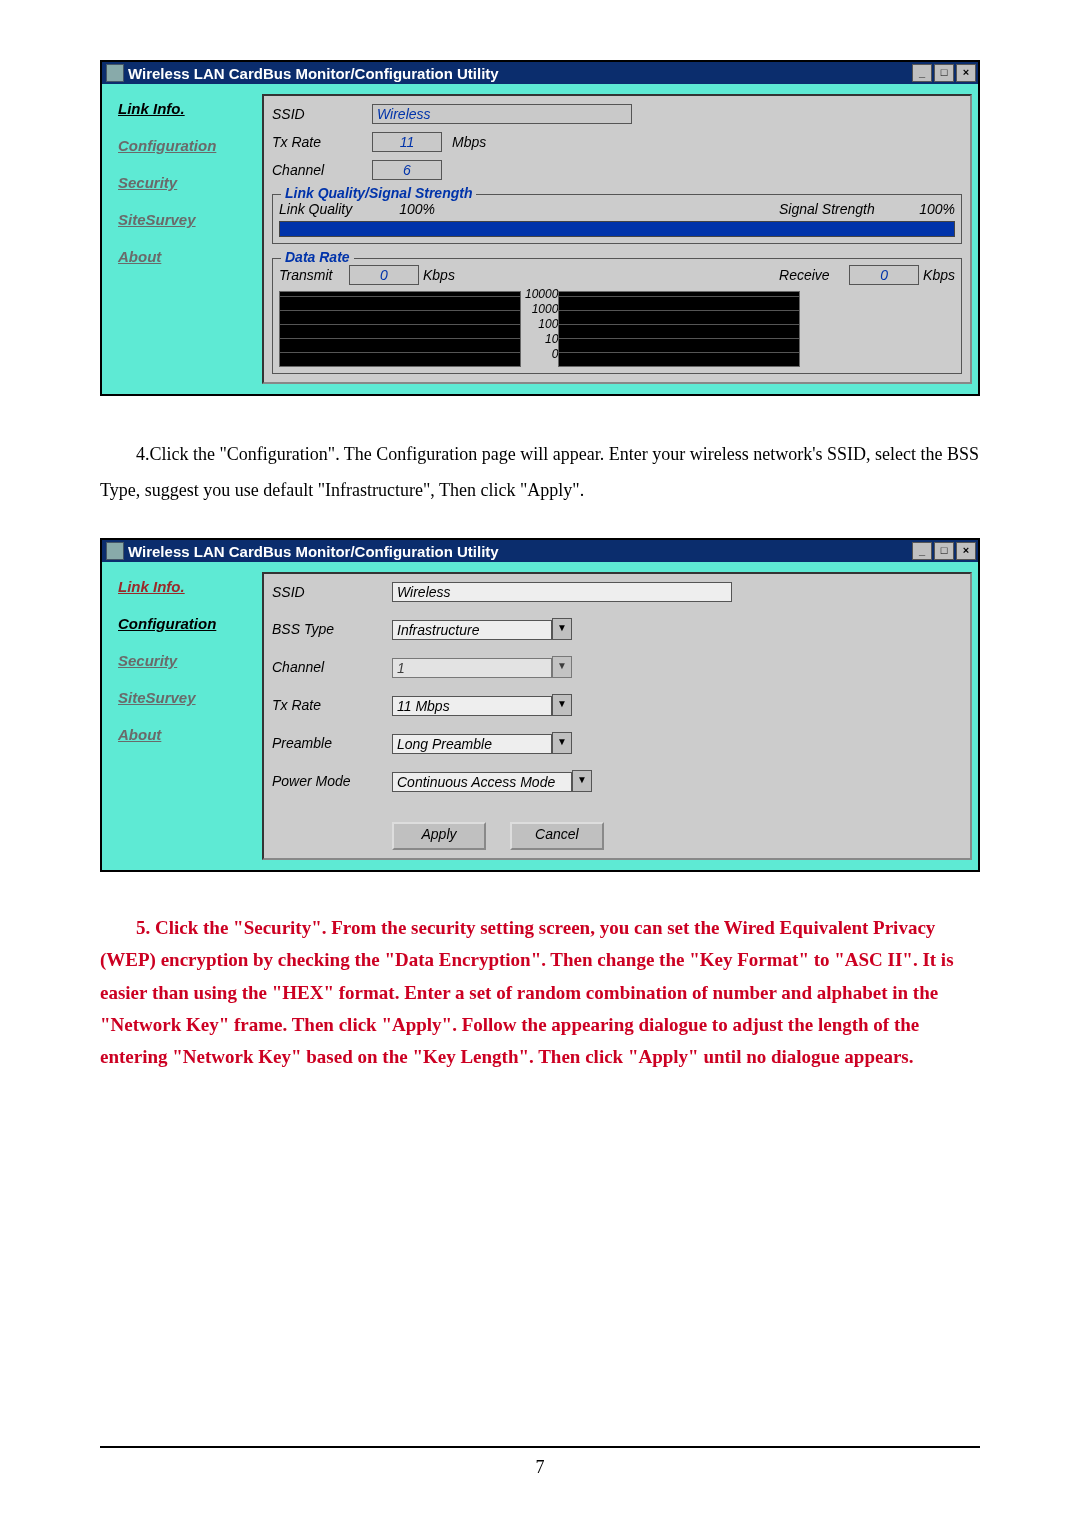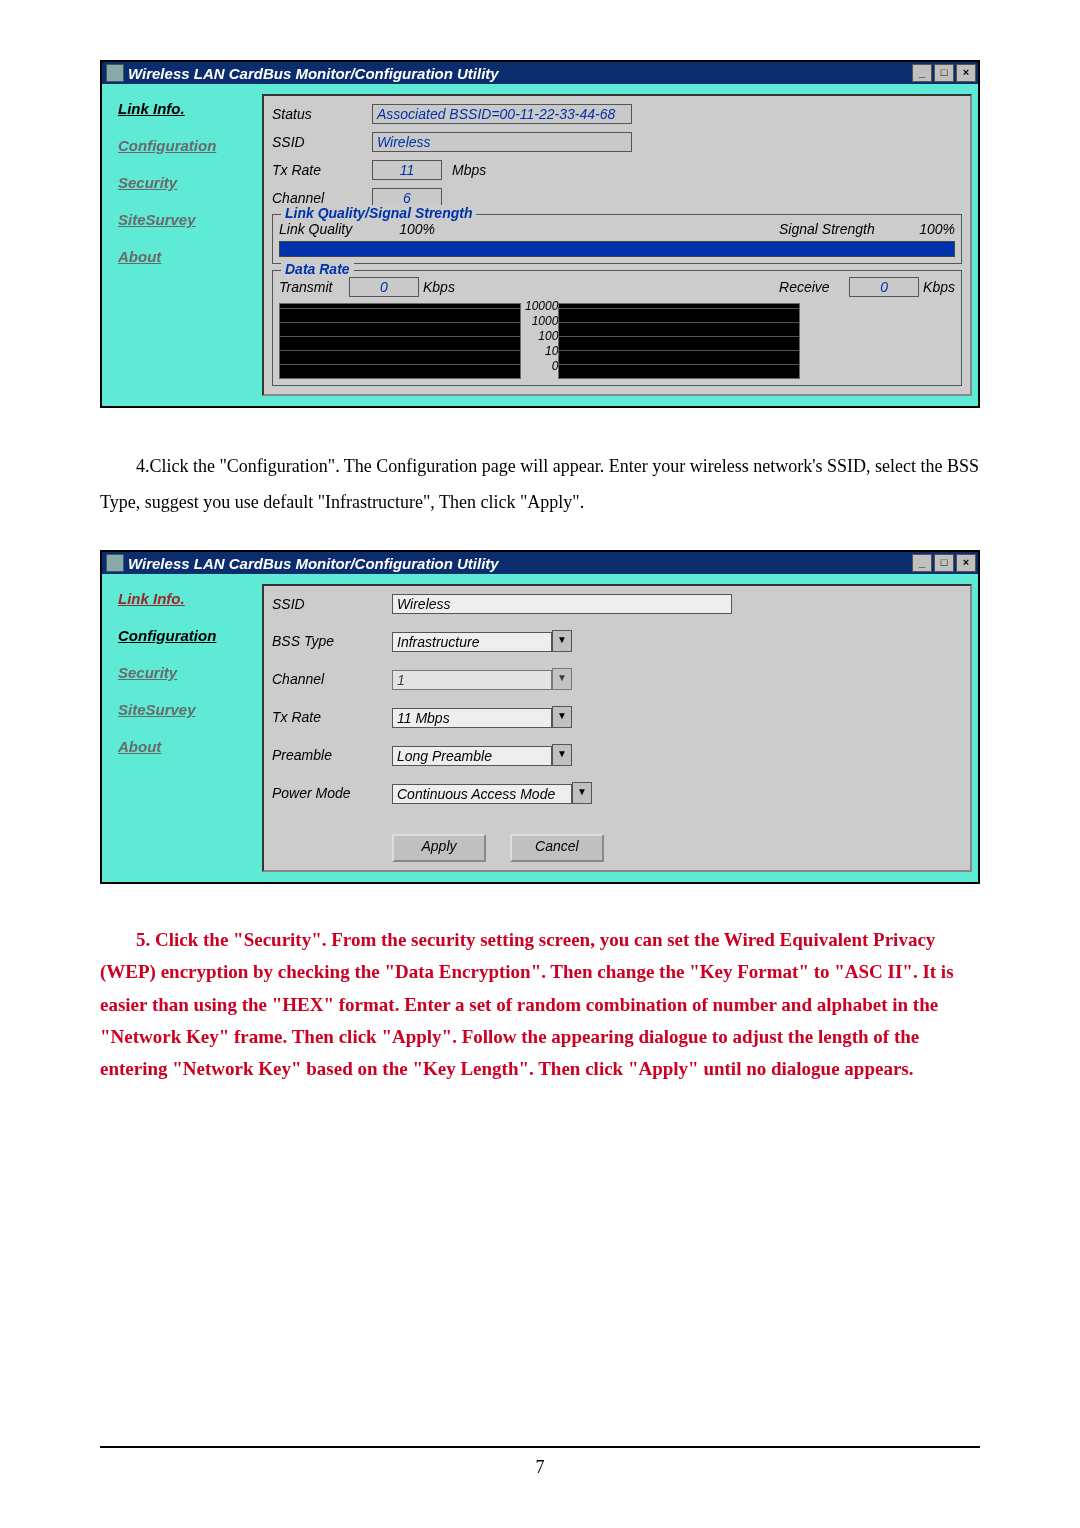--- a/index.html
+++ b/index.html
@@ -29,21 +29,21 @@
     display: flex;
     align-items: center;
     padding: 2px 2px 2px 4px;
   }
   .title-icon {
     width: 16px; height: 16px;
     background: #8aa;
     border: 1px solid #456;
     margin-right: 4px;
   }
-  .title-txt { flex: 1; font-style: italic; }
+  .title-txt { flex: 1; }
   .tb-btns { display: flex; gap: 2px; }
   .tb-btn {
     width: 18px; height: 16px;
     background: #c0c0c0;
     border: 1px solid #555;
     font-family: Arial;
     font-size: 11px;
     font-weight: bold;
     text-align: center;
     line-height: 14px;
@@ -85,21 +85,21 @@
     padding: 1px 4px;
     font-size: 14px;
     color: #0033aa;
     min-width: 60px;
     display: inline-block;
     text-align: center;
   }
   .txtbox.wide { width: 250px; text-align: left; }
   .fieldset {
     border: 1px solid #555;
-    margin-top: 6px;
+    margin-top: 14px;
     padding: 6px;
     position: relative;
   }
   .fieldset .legend {
     position: absolute;
     top: -10px; left: 8px;
     background: #cccccc;
     padding: 0 4px;
     font-weight: bold;
     color: #0033aa;
@@ -208,24 +208,20 @@
     </div>
     <div class="client">
       <div class="sidebar">
         <div class="nav-item active">Link Info.</div>
         <div class="nav-item">Configuration</div>
         <div class="nav-item">Security</div>
         <div class="nav-item">SiteSurvey</div>
         <div class="nav-item">About</div>
       </div>
       <div class="panel">
-        <div class="row">
-          <span class="lbl">Status</span>
-          <span class="txtbox wide">Associated BSSID=00-11-22-33-44-68</span>
-        </div>
         <div class="row">
           <span class="lbl">SSID</span>
           <span class="txtbox wide">Wireless</span>
         </div>
         <div class="row">
           <span class="lbl">Tx Rate</span>
           <span class="txtbox" style="width:60px">11</span>
           <span style="margin-left:10px">Mbps</span>
         </div>
         <div class="row" style="margin-bottom:2px">

